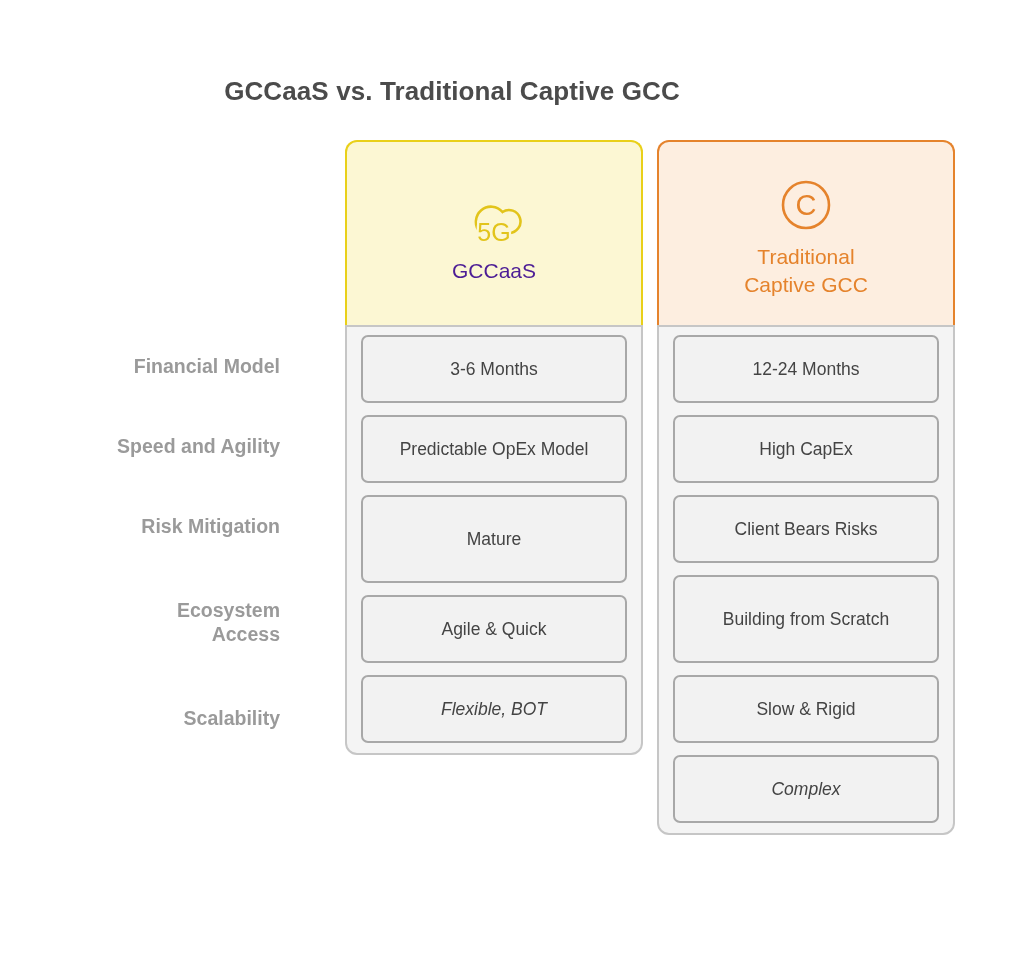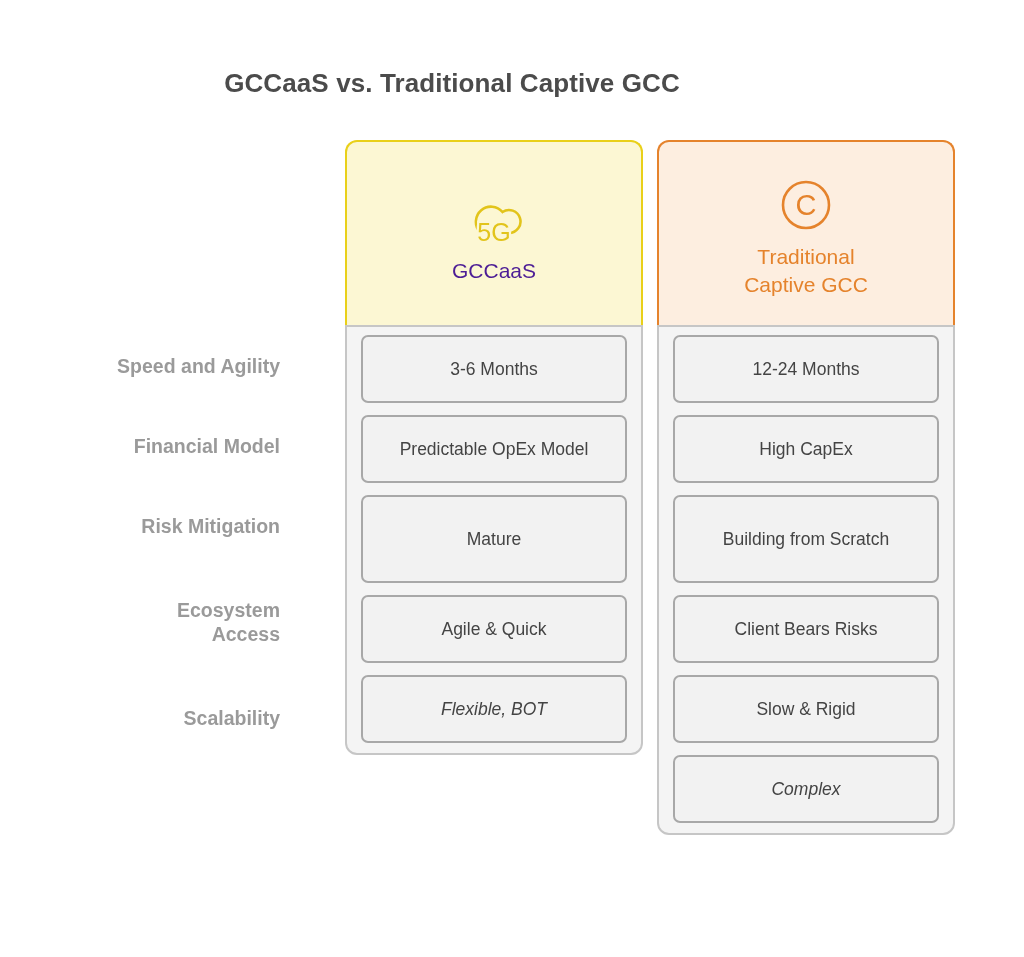--- a/index.html
+++ b/index.html
@@ -19,21 +19,21 @@
   .canvas {
     position: relative;
     width: 1024px;
     height: 957px;
     background: #ffffff;
   }
 
   
   .chart-title {
     position: absolute;
-    top: 68px;
+    top: 76px;
     left: 0;
     width: 904px;
     text-align: center;
     font-size: 26px;
     font-weight: bold;
     color: #4b4b4b;
     letter-spacing: 0.1px;
   }
 
   
@@ -151,24 +151,24 @@
 
 <div class="canvas">
 
   <div class="chart-title">GCCaaS vs. Traditional Captive GCC</div>
 
   <div class="table-area">
     <div class="grid">
 
       <div class="label-col" id="label-col" style="padding-top: 193px;">
           <div class="row-label lbl-normal lbl-gap">
+            <div>Financial Model</div>
+          </div>
+          <div class="row-label lbl-normal lbl-gap">
             <div>Speed and Agility</div>
-          </div>
-          <div class="row-label lbl-normal lbl-gap">
-            <div>Financial Model</div>
           </div>
           <div class="row-label lbl-normal lbl-gap">
             <div>Risk Mitigation</div>
           </div>
           <div class="row-label lbl-tall lbl-gap">
             <div>
               <div>Ecosystem</div>
               <div>Access</div>
             </div>
           </div>
@@ -205,22 +205,22 @@
             </svg>
           </div>
           <div class="col-title orange">
             <div>Traditional</div>
             <div>Captive GCC</div>
           </div>
         </div>
         <div class="col-body" id="body-b">
             <div class="cell h-normal">12-24 Months</div>
             <div class="cell h-normal">High CapEx</div>
+            <div class="cell h-normal">Client Bears Risks</div>
             <div class="cell h-tall">Building from Scratch</div>
-            <div class="cell h-normal">Client Bears Risks</div>
             <div class="cell h-normal">Slow &amp; Rigid</div>
             <div class="cell h-normal">Complex</div>
           </div>
       </div>
 
     </div>
   </div>
 </div>
 
 </body></html>

